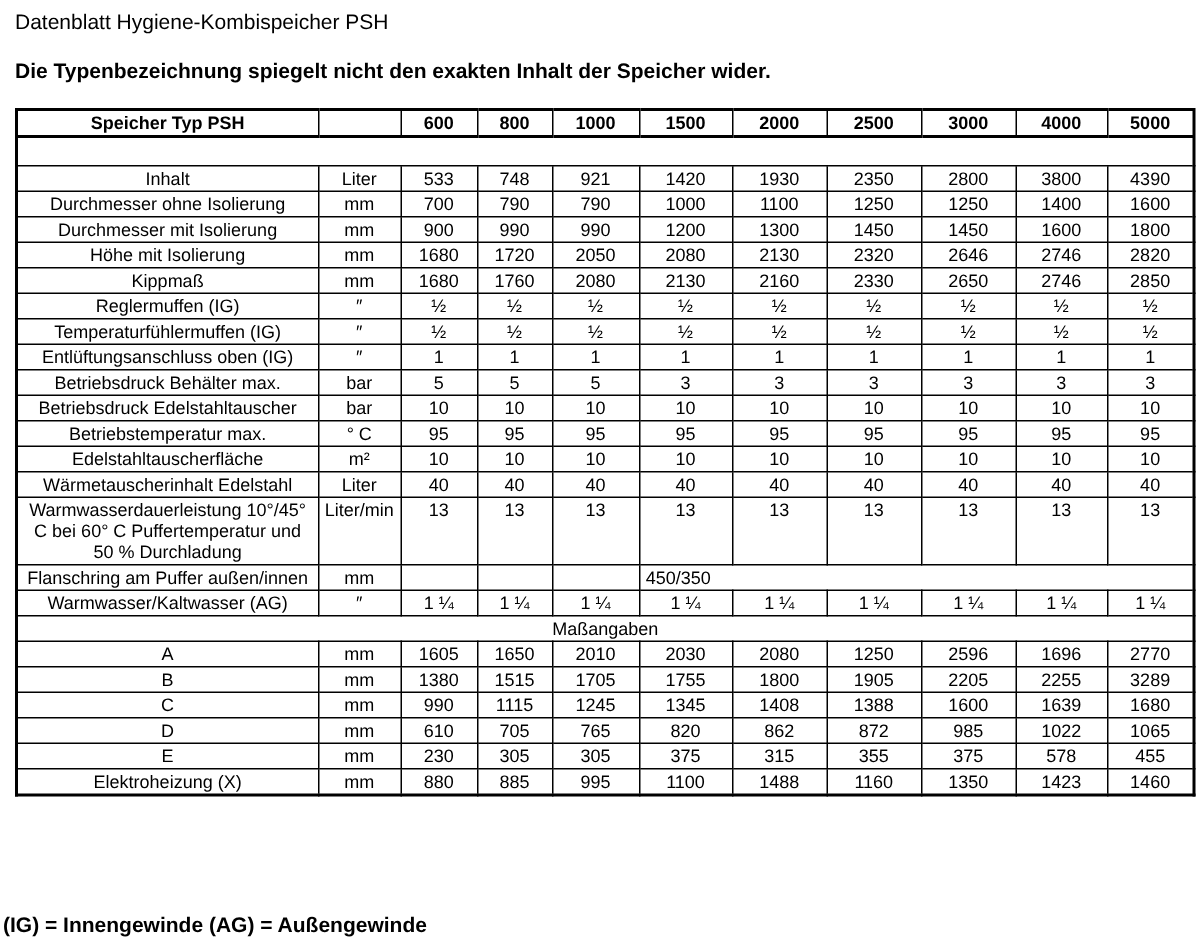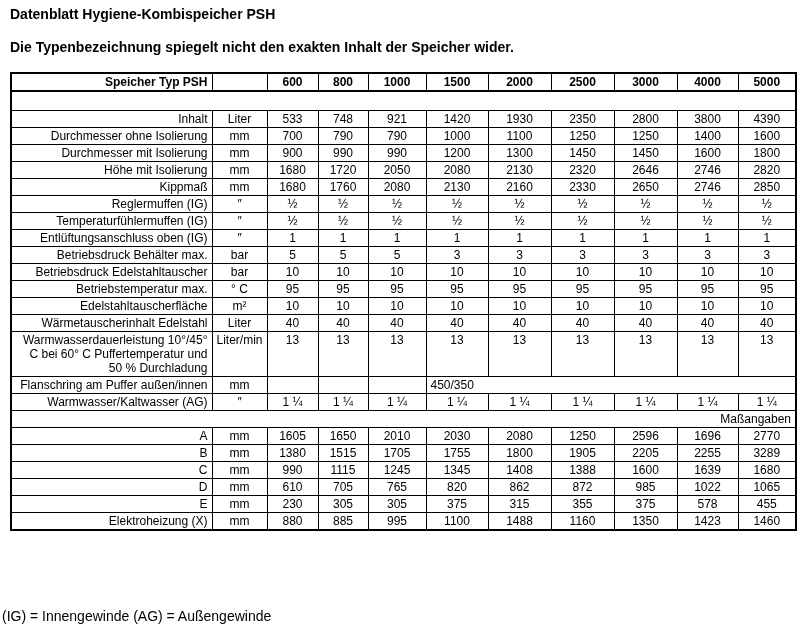--- a/index.html
+++ b/index.html
@@ -2,21 +2,21 @@
 <html><head>
 <meta charset="utf-8">
 <style>
   html,body { margin:0; padding:0; }
   body {
     width:800px; height:632px; background:#ffffff; color:#000;
     font-family:"Liberation Sans", sans-serif; position:relative; overflow:hidden;
   }
   .title {
     position:absolute; left:10px; top:6px;
-    font-size:14px; font-weight:bold; white-space:nowrap;
+    font-size:14px; font-weight:normal; white-space:nowrap;
   }
   .subtitle {
     position:absolute; left:10px; top:39px;
     font-size:14px; font-weight:bold; white-space:nowrap;
   }
   table.spec {
     position:absolute; left:10px; top:72px;
     border-collapse:collapse; table-layout:fixed;
     border:2px solid #000;
   }
@@ -24,26 +24,26 @@
     border:1px solid #000;
     font-size:12px; line-height:14px;
     padding:1px 4px; vertical-align:top;
     overflow:hidden;
   }
   table.spec thead td {
     border-top-width:2px; border-bottom-width:2px;
     font-weight:bold;
   }
   td.c { text-align:center; padding-left:1px; padding-right:1px; }
-  td.label { text-align:right; padding-left:5px; }
+  td.label { text-align:center; padding-left:5px; }
   td.merged { text-align:left; padding-left:8px; }
   tr.spacer-row td { height:16px; }
   .footer {
     position:absolute; left:2px; top:608px;
-    font-size:14px; font-weight:normal; white-space:nowrap;
+    font-size:14px; font-weight:bold; white-space:nowrap;
   }
 </style>
 </head>
 <body>
 
 <div class="title">Datenblatt Hygiene-Kombispeicher PSH</div>
 <div class="subtitle">Die Typenbezeichnung spiegelt nicht den exakten Inhalt der Speicher wider.</div>
 
 <table class="spec" id="spec-table">
     <colgroup>

